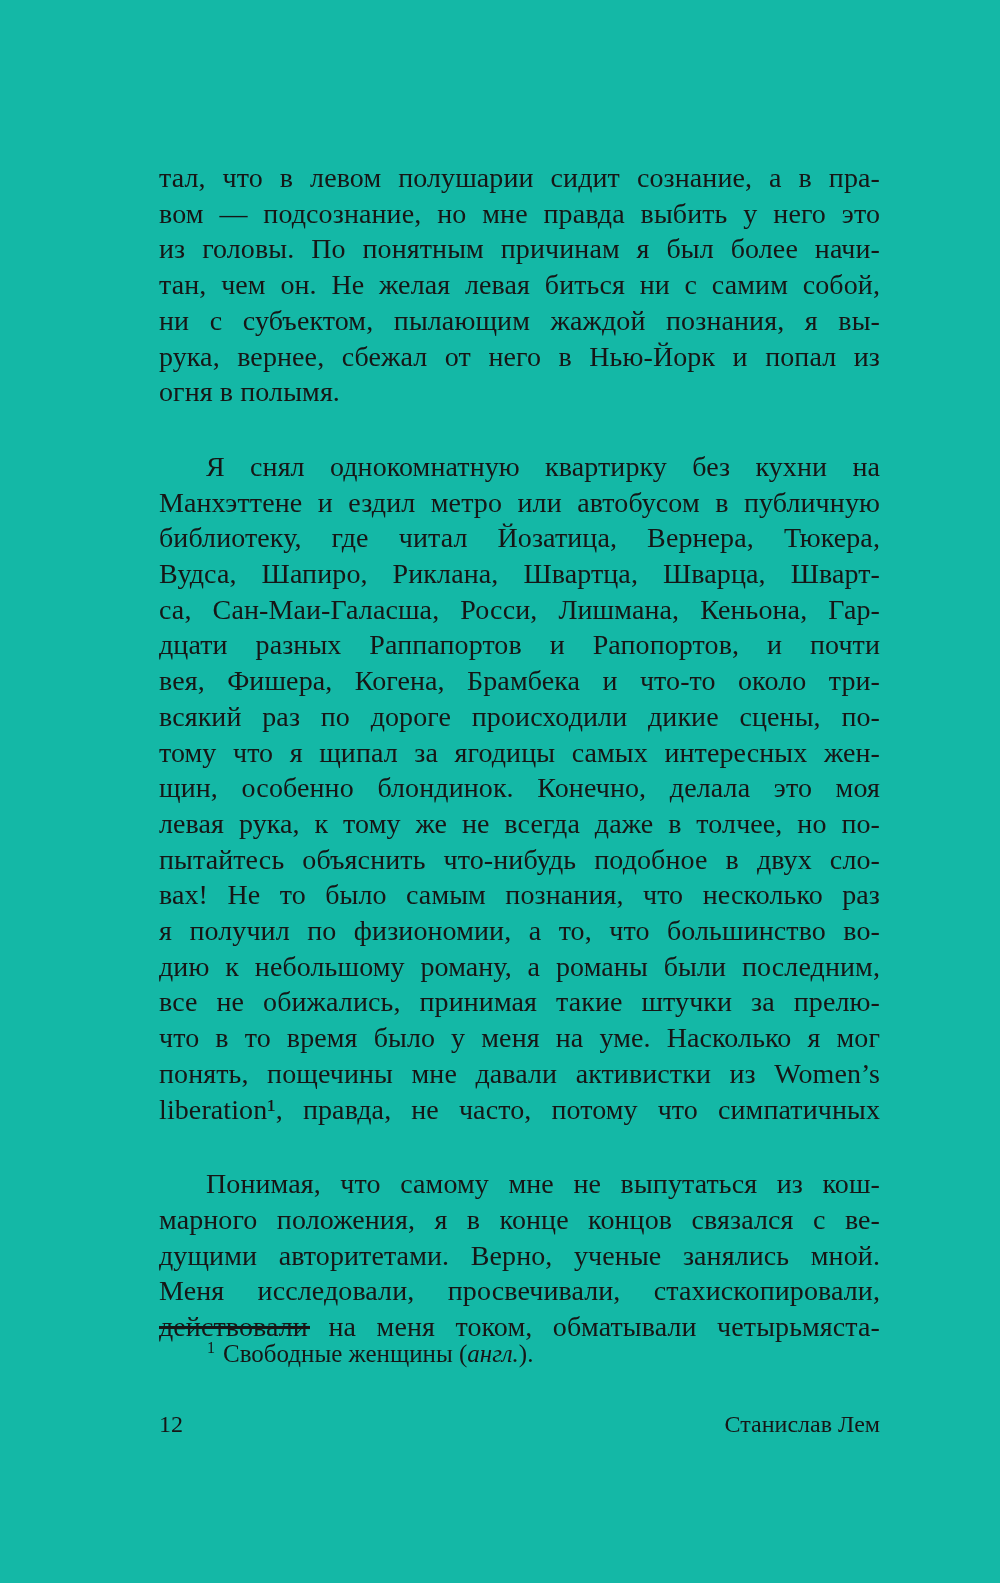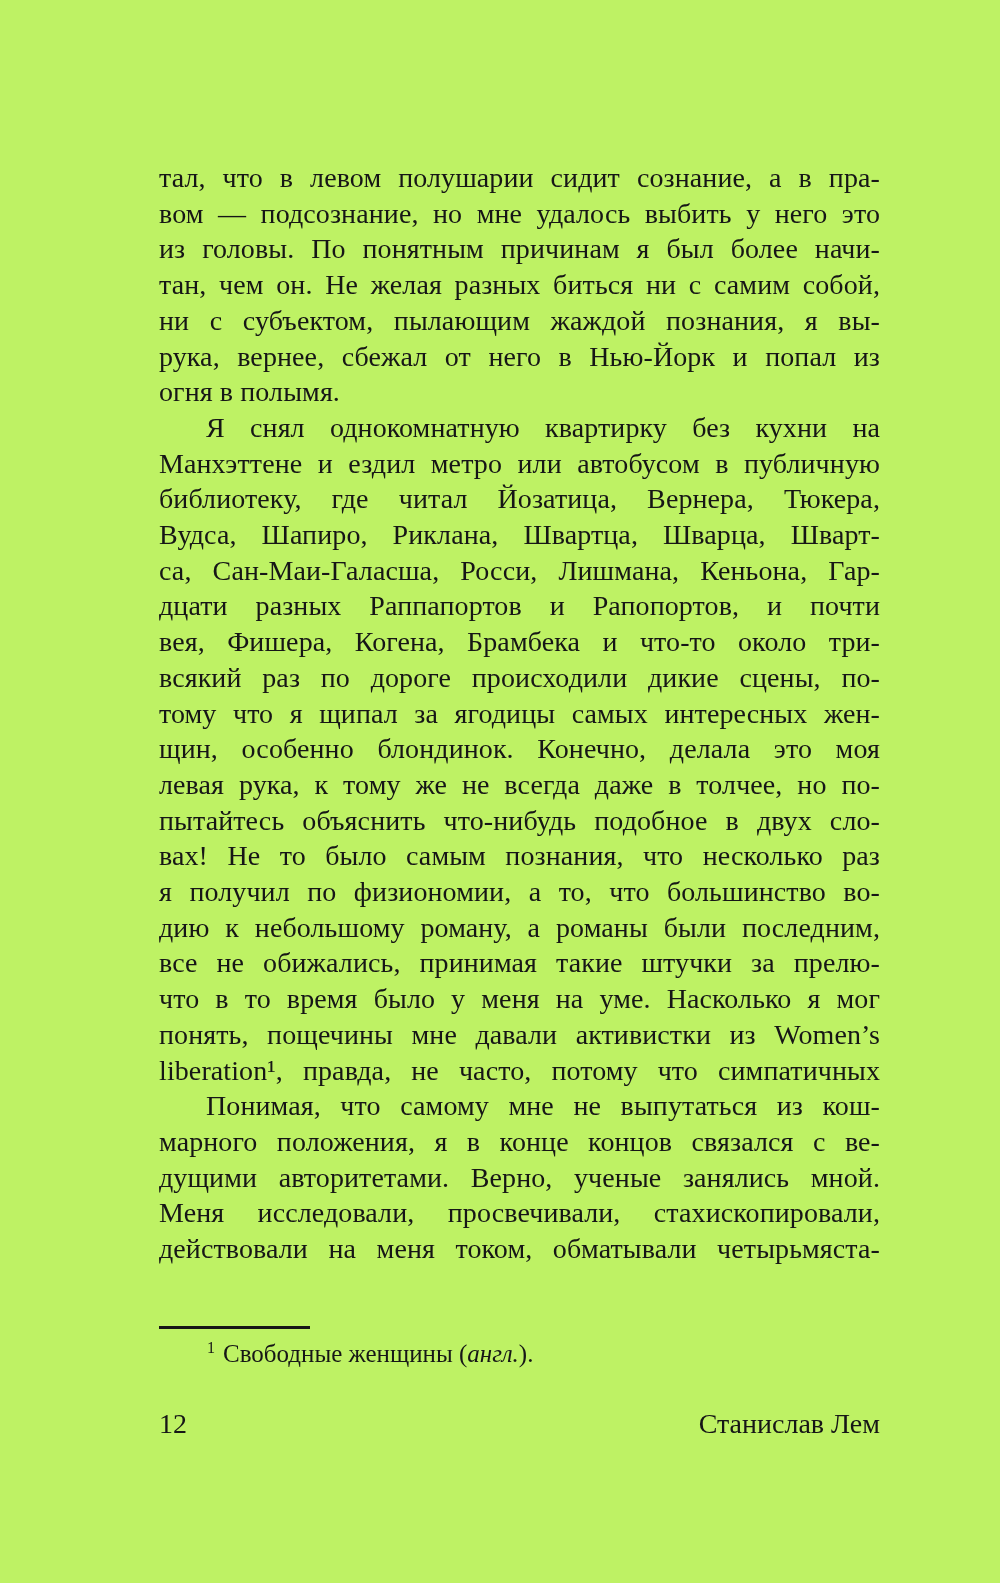--- a/index.html
+++ b/index.html
@@ -11,40 +11,41 @@
     height: 1583px;
     background: #ffffff;
     position: relative;
     font-family: "Liberation Serif", serif;
     color: #161616;
     overflow: hidden;
   }
   .page {
     position: absolute;
     inset: 0;
-    background: #bef264;
+    background: #14b8a6;
   }
   .textblock {
     position: absolute;
     left: 159px;
     top: 160px;
     width: 721px;
   }
   .line {
     font-size: 28px;
     line-height: 35.7px;
     text-align: justify;
     text-align-last: justify;
     letter-spacing: 0.1px;
   }
   .line.short {
     text-align-last: left;
   }
   .line.indent {
     padding-left: 47px;
+    margin-top: 39px;
   }
   .footnote-block {
     position: absolute;
     left: 159px;
     top: 1326px;
     width: 721px;
   }
   .footnote-rule {
     width: 151px;
     height: 0;
@@ -65,38 +66,38 @@
     font-style: italic;
   }
   .page-footer {
     position: absolute;
     left: 159px;
     top: 1407px;
     width: 721px;
     display: flex;
     justify-content: space-between;
     align-items: baseline;
-    font-size: 28px;
+    font-size: 24px;
     line-height: 34px;
   }
   .author {
   }
 </style>
 </head>
 <body>
 
 <div class="page">
 
   <div class="textblock">
 
     <div>
       <div class="line">тал, что в левом полушарии сидит сознание, а в пра-</div>
-      <div class="line">вом — подсознание, но мне удалось выбить у него это</div>
+      <div class="line">вом — подсознание, но мне правда выбить у него это</div>
       <div class="line">из головы. По понятным причинам я был более начи-</div>
-      <div class="line">тан, чем он. Не желая разных биться ни с самим собой,</div>
+      <div class="line">тан, чем он. Не желая левая биться ни с самим собой,</div>
       <div class="line">ни с субъектом, пылающим жаждой познания, я вы-</div>
       <div class="line">рука, вернее, сбежал от него в Нью-Йорк и попал из</div>
       <div class="line short">огня в полымя.</div>
     </div>
 
     <div>
       <div class="line indent">Я снял однокомнатную квартирку без кухни на</div>
       <div class="line">Манхэттене и ездил метро или автобусом в публичную</div>
       <div class="line">библиотеку, где читал Йозатица, Вернера, Тюкера,</div>
       <div class="line">Вудса, Шапиро, Риклана, Швартца, Шварца, Шварт-</div>

